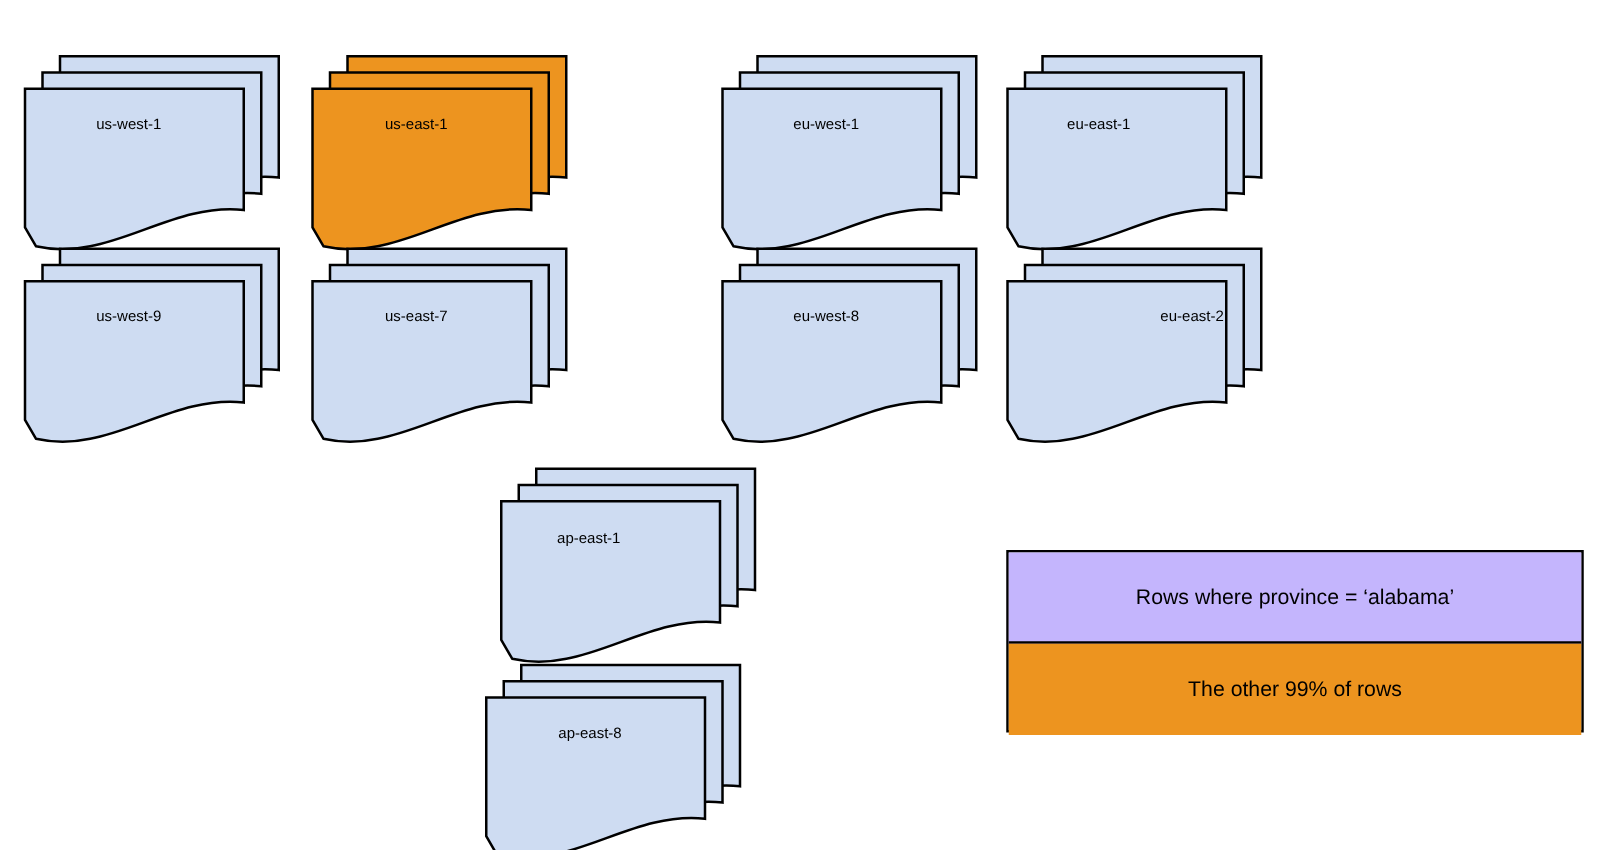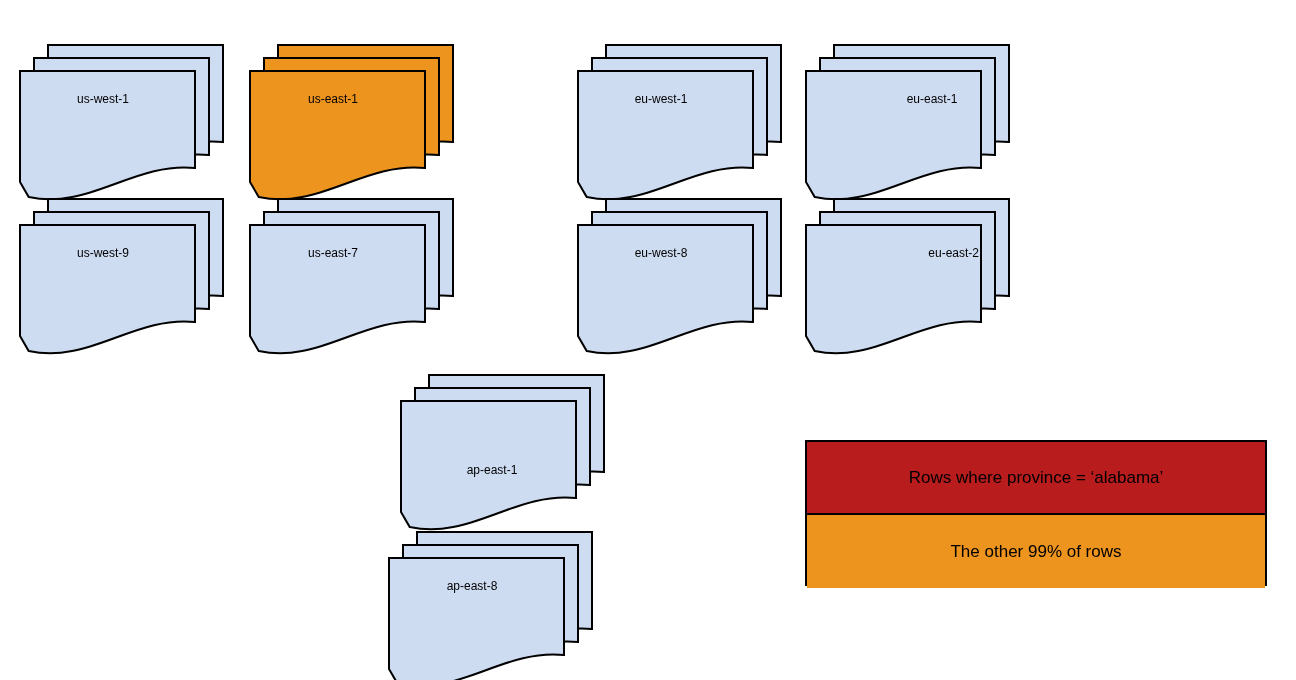--- a/index.html
+++ b/index.html
@@ -150,21 +150,21 @@
           <path d="M 1 1 L 176 1 L 176 98 C 130.98 93 92.04 120 53.1 127 C 38.94 130 23.01 130 9.735 127 L 1 112 Z" fill="#cedcf2" stroke="#000000" stroke-width="2" stroke-linejoin="miter"></path>
         </g>
         <g transform="translate(14,13)">
           <path d="M 1 1 L 176 1 L 176 98 C 130.98 93 92.04 120 53.1 127 C 38.94 130 23.01 130 9.735 127 L 1 112 Z" fill="#cedcf2" stroke="#000000" stroke-width="2" stroke-linejoin="miter"></path>
         </g>
         <g transform="translate(0,26)">
           <path d="M 1 1 L 176 1 L 176 98 C 130.98 93 92.04 120 53.1 127 C 38.94 130 23.01 130 9.735 127 L 1 112 Z" fill="#cedcf2" stroke="#000000" stroke-width="2" stroke-linejoin="miter"></path>
         </g>
       </svg>
     </div>
-    <div class="stack-label" style="left: 842px; top: 93px; width: 180px; text-align: center;">eu-east-1</div>
+    <div class="stack-label" style="left: 789px; top: 93px; width: 180px; text-align: center;">eu-east-1</div>
     <div class="stack" style="left: 805px; top: 198px;">
       <svg width="209" height="158" viewBox="0 0 209 158">
         <g transform="translate(28,0)">
           <path d="M 1 1 L 176 1 L 176 98 C 130.98 93 92.04 120 53.1 127 C 38.94 130 23.01 130 9.735 127 L 1 112 Z" fill="#cedcf2" stroke="#000000" stroke-width="2" stroke-linejoin="miter"></path>
         </g>
         <g transform="translate(14,13)">
           <path d="M 1 1 L 176 1 L 176 98 C 130.98 93 92.04 120 53.1 127 C 38.94 130 23.01 130 9.735 127 L 1 112 Z" fill="#cedcf2" stroke="#000000" stroke-width="2" stroke-linejoin="miter"></path>
         </g>
         <g transform="translate(0,26)">
           <path d="M 1 1 L 176 1 L 176 98 C 130.98 93 92.04 120 53.1 127 C 38.94 130 23.01 130 9.735 127 L 1 112 Z" fill="#cedcf2" stroke="#000000" stroke-width="2" stroke-linejoin="miter"></path>
@@ -178,36 +178,36 @@
           <path d="M 1 1 L 176 1 L 176 98 C 130.98 93 92.04 120 53.1 127 C 38.94 130 23.01 130 9.735 127 L 1 112 Z" fill="#cedcf2" stroke="#000000" stroke-width="2" stroke-linejoin="miter"></path>
         </g>
         <g transform="translate(14,13)">
           <path d="M 1 1 L 176 1 L 176 98 C 130.98 93 92.04 120 53.1 127 C 38.94 130 23.01 130 9.735 127 L 1 112 Z" fill="#cedcf2" stroke="#000000" stroke-width="2" stroke-linejoin="miter"></path>
         </g>
         <g transform="translate(0,26)">
           <path d="M 1 1 L 176 1 L 176 98 C 130.98 93 92.04 120 53.1 127 C 38.94 130 23.01 130 9.735 127 L 1 112 Z" fill="#cedcf2" stroke="#000000" stroke-width="2" stroke-linejoin="miter"></path>
         </g>
       </svg>
     </div>
-    <div class="stack-label" style="left: 402px; top: 424px; width: 180px; margin-top: 40px;">ap-east-1</div>
+    <div class="stack-label" style="left: 381px; top: 424px; width: 180px;">ap-east-1</div>
     <div class="stack" style="left: 388px; top: 531px;">
       <svg width="209" height="158" viewBox="0 0 209 158">
         <g transform="translate(28,0)">
           <path d="M 1 1 L 176 1 L 176 98 C 130.98 93 92.04 120 53.1 127 C 38.94 130 23.01 130 9.735 127 L 1 112 Z" fill="#cedcf2" stroke="#000000" stroke-width="2" stroke-linejoin="miter"></path>
         </g>
         <g transform="translate(14,13)">
           <path d="M 1 1 L 176 1 L 176 98 C 130.98 93 92.04 120 53.1 127 C 38.94 130 23.01 130 9.735 127 L 1 112 Z" fill="#cedcf2" stroke="#000000" stroke-width="2" stroke-linejoin="miter"></path>
         </g>
         <g transform="translate(0,26)">
           <path d="M 1 1 L 176 1 L 176 98 C 130.98 93 92.04 120 53.1 127 C 38.94 130 23.01 130 9.735 127 L 1 112 Z" fill="#cedcf2" stroke="#000000" stroke-width="2" stroke-linejoin="miter"></path>
         </g>
       </svg>
     </div>
     <div class="stack-label" style="left: 382px; top: 580px; width: 180px;">ap-east-8</div>
     <div class="legend" style="left: 805px; top: 440px; width: 462px; height: 146px;">
-      <div class="legend-row top" style="height: 73px; background: #b91c1c;">
+      <div class="legend-row top" style="height: 73px; background: #c4b5fd;">
         <span>Rows where province = ‘alabama’</span>
       </div>
       <div class="legend-row" style="height: 73px; background: rgb(237, 148, 31);">
         <span>The other 99% of rows</span>
       </div>
     </div>
   </div>
 
 </body></html>

